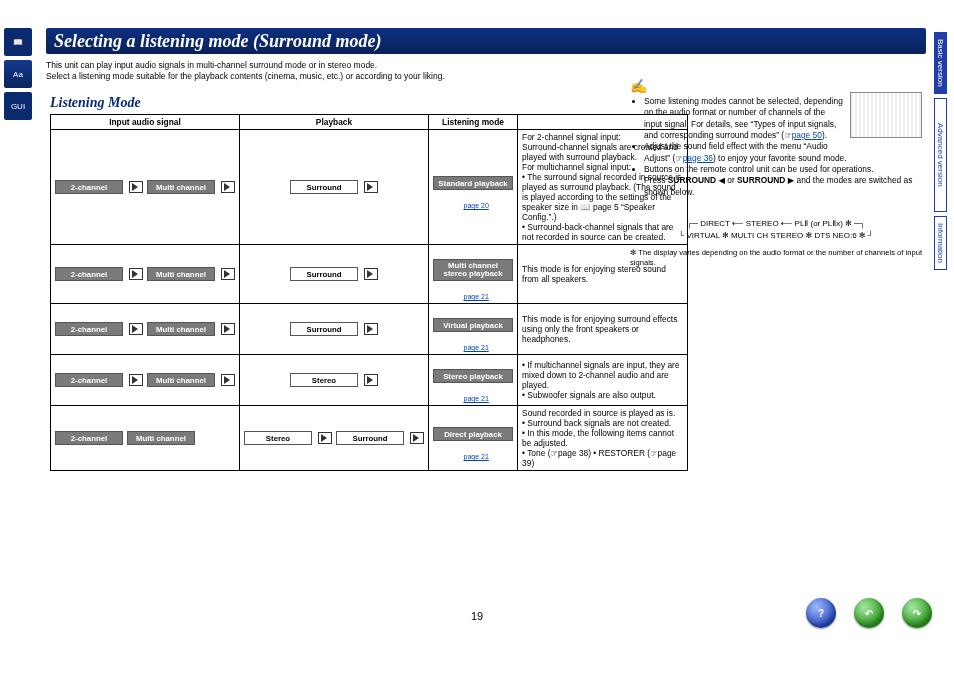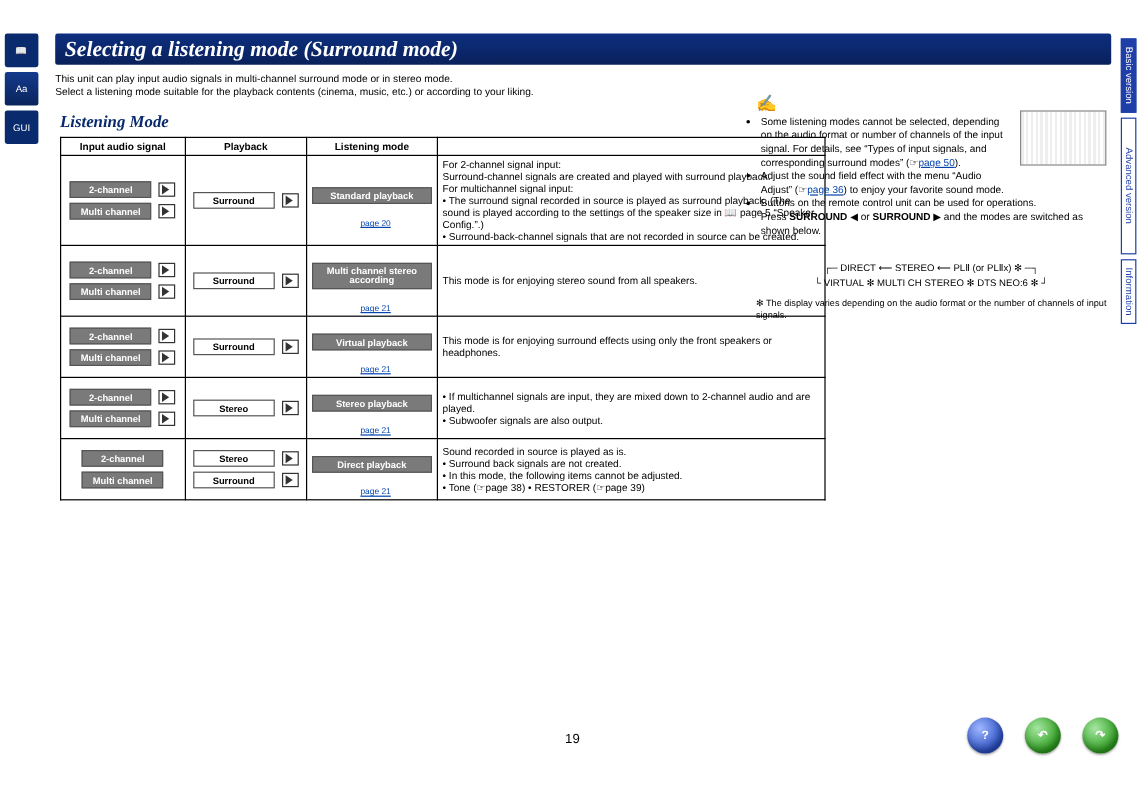--- a/index.html
+++ b/index.html
@@ -15,27 +15,27 @@
   .tbl .input-col{width:90px;text-align:center}
   .tbl .play-col{width:75px;text-align:center}
   .tbl .mode-col{width:95px;text-align:center}
   .tbl .desc-col{width:300px}
   .pill{display:inline-block;color:#fff;background:#7a7a7a;font-size:7.8px;font-weight:700;text-align:center;padding:1.5px 4px;min-width:58px;border:1px solid #555}
   .pill-w{background:#fff;color:#000}
   .small-link, a.ref{color:#0645ad;text-decoration:underline}
   .arrow{display:inline-block;width:14px;height:12px;position:relative}
   .arrow:before{content:"";position:absolute;inset:0;border:1px solid #333}
   .arrow:after{content:"";position:absolute;left:3px;top:2px;border-left:6px solid #333;border-top:4px solid transparent;border-bottom:4px solid transparent}
-  .input-stack{display:flex;flex-direction:column;gap:4px;align-items:center}
+  .input-stack{display:flex;flex-direction:row;gap:4px;align-items:center}
   .input-row{display:flex;align-items:center;gap:6px}
   .play-block{display:flex;align-items:center;gap:6px;justify-content:center}
   .mode-block .pill{display:block;margin:12px auto}
   .mode-block .sub{font-size:7px;color:#fff}
   .notes{position:absolute;left:630px;top:76px;width:292px;font-size:8.4px;line-height:1.35}
-  .notes ul{margin:4px 0 4px 4px;padding:0;list-style:disc}
+  .notes ul{margin:4px 0 4px 14px;padding:0;list-style:disc}
   .notes .remote{float:right;width:70px;height:44px;border:1px solid #888;margin:0 0 4px 6px;background:repeating-linear-gradient(90deg,#eee 0,#eee 2px,#fff 2px,#fff 4px);position:relative}
   .mode-graph{margin-top:20px;font-size:8px;text-align:center;line-height:1.5}
   .footnote{font-size:7.6px;margin-top:6px}
   .right-tabs{position:absolute;right:2px;top:32px;width:18px}
   .vtab{writing-mode:vertical-rl;font-size:8px;text-align:center;border:1px solid #1f3fa8;margin-bottom:4px;padding:6px 1px}
   .t-basic{background:#1f3fa8;color:#fff}
   .t-adv,.t-info{color:#1f3fa8;background:#fff}
   .page-num{position:absolute;left:0;width:954px;top:610px;text-align:center;font-size:11px}
   .foot-icons{position:absolute;right:22px;top:598px;display:flex;gap:18px}
   .circ{width:30px;height:30px;border-radius:50%;display:flex;align-items:center;justify-content:center;color:#fff;font-weight:700;box-shadow:inset -2px -4px 6px rgba(0,0,0,.3), 0 1px 2px rgba(0,0,0,.4)}
@@ -120,21 +120,21 @@
       </div>
           </td>
       <td class="play-col">
             <div class="play-block">
               <span class="pill pill-w">Surround</span>
               <span class="arrow"></span>
             </div>
           </td>
       <td class="mode-col">
             <div class="mode-block">
-              <span class="pill" style="white-space:normal;line-height:1.1">Multi channel stereo according</span>
+              <span class="pill" style="white-space:normal;line-height:1.1">Multi channel stereo playback</span>
               <div class="sub">(☞<a class="ref">page 21</a>)</div>
             </div>
           </td>
       <td class="desc-col">This mode is for enjoying stereo sound from all speakers.</td>
     </tr>
 
     <tr>
       <td class="input-col">
             <div class="input-stack">
         <div class="input-row">

